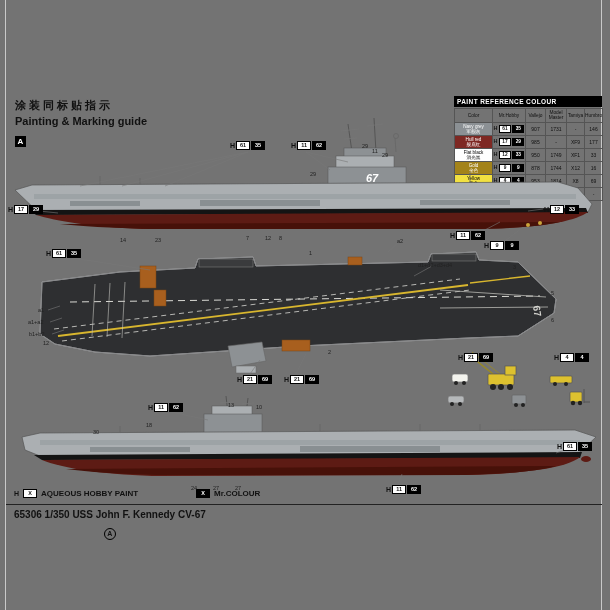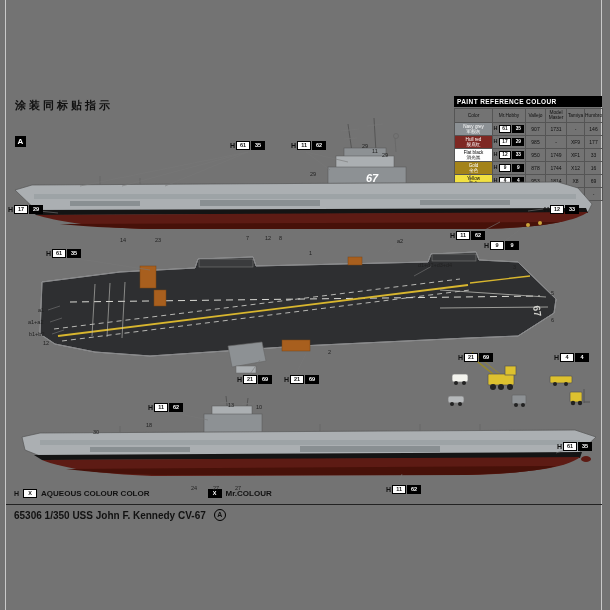--- a/index.html
+++ b/index.html
@@ -40,35 +40,36 @@
   #ptable td.c-hobby{white-space:nowrap;}
 
   .part-label{position:absolute;font-size:5.5px;color:#222;z-index:4;white-space:nowrap;}
 
   
   #legend{position:absolute;left:14px;top:489px;display:flex;align-items:center;gap:4px;
           font-size:8px;font-weight:bold;}
   #legend .gap{width:50px;}
   #rule{position:absolute;left:6px;top:504px;width:596px;border-top:1.5px solid #222;}
   #footer{position:absolute;left:14px;top:509px;font-size:10px;font-weight:bold;display:flex;
-          align-items:flex-end;gap:8px;}
+          align-items:center;gap:8px;flex-direction:column;}
   .circ{display:inline-block;width:10px;height:10px;border:1px solid #000;border-radius:50%;
         font-size:7px;font-weight:bold;text-align:center;line-height:10px;}
 
   svg#art{position:absolute;left:0;top:0;z-index:1;}
 </style>
 </head>
 <body>
 <div id="page">
 
   <div class="edge left"></div>
   <div class="edge right"></div>
 
   <div id="hdr">
     <div class="cjk">涂装同标贴指示</div>
+    <div class="en">Painting &amp; Marking guide</div>
   </div>
   <div class="secbox">A</div>
 
   <div id="ptable">
     <div class="tbar">PAINT  REFERENCE  COLOUR</div>
     <table>
       <colgroup>
           <col class="c1">
           <col class="c2">
           <col class="c3">
@@ -404,21 +405,21 @@
     <span class="part-label" style="left: 256px; top: 404px;">10</span>
     <span class="part-label" style="left: 146px; top: 422px;">18</span>
     <span class="part-label" style="left: 93px; top: 429px;">30</span>
     <span class="part-label" style="left: 191px; top: 485px;">24</span>
     <span class="part-label" style="left: 213px; top: 485px;">27</span>
     <span class="part-label" style="left: 235px; top: 485px;">27</span>
 
   <div id="legend">
     <span class="co-h">H</span>
     <span class="wbox">X</span>
-    <span>AQUEOUS COLOUR COLOR</span>
+    <span>AQUEOUS HOBBY PAINT</span>
     <span class="gap"></span>
     <span class="bbox">X</span>
     <span>Mr.COLOUR</span>
   </div>
 
   <div id="rule"></div>
 
   <div id="footer">
     <span>65306 1/350 USS John F. Kennedy CV-67</span>
     <span class="circ">A</span>

